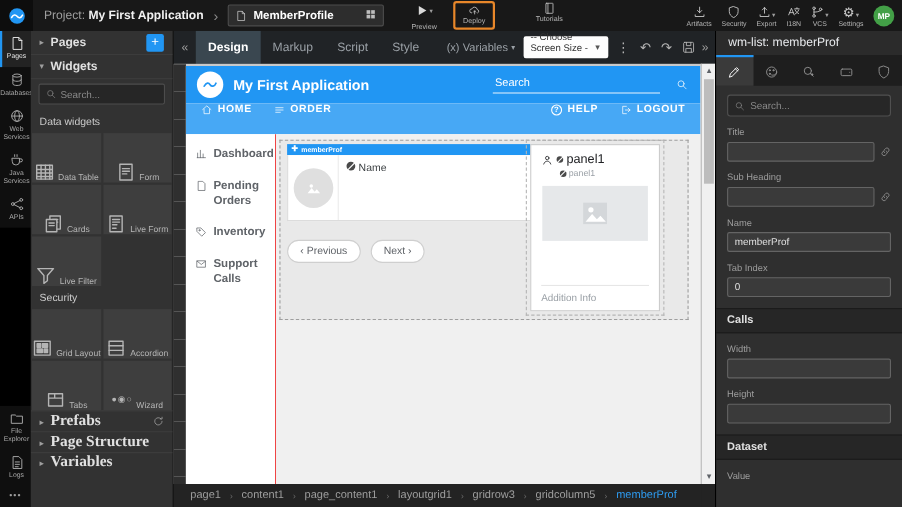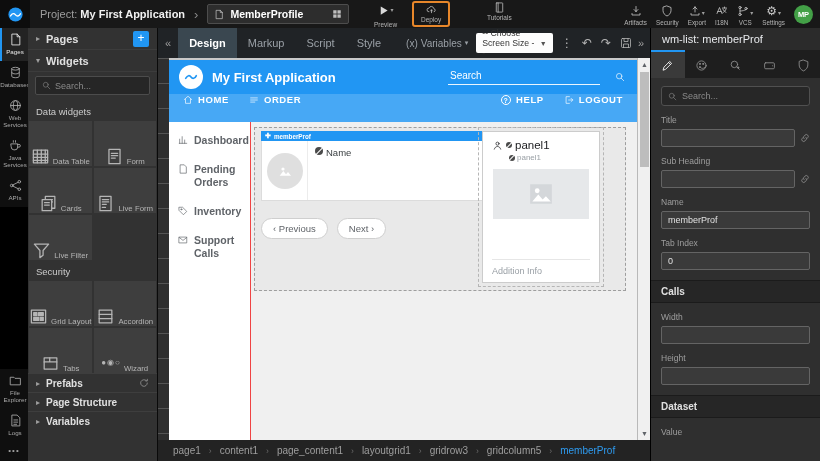--- a/index.html
+++ b/index.html
@@ -45,21 +45,21 @@
   .plus-btn { margin-left:auto; width:16px; height:16px; background:#2196f3; border-radius:2px; color:#fff; font-size:12px; line-height:15px; text-align:center; }
   .lp-search { margin:4px 7px 5px; height:19px; background:#262626; border:1px solid #4c4c4c; border-radius:2px; display:flex; align-items:center; gap:4px; padding:0 6px; color:#8a8a8a; }
   .lp-search input { background:transparent; border:none; outline:none; color:#bdbdbd; font-size:9px; width:100%; font-family:inherit; }
   .lp-search input::placeholder { color:#8a8a8a; }
   .lp-sec { padding:6px 8px 4px; font-size:9.5px; font-weight:normal; color:#cccccc; }
   .tiles { display:grid; grid-template-columns:1fr 1fr; gap:2px; padding:0 1px; }
   .tile { height:45px; background:#3e3e3e; display:flex; flex-direction:row; align-items:flex-end; justify-content:center; gap:3px; color:#b5b5b5; }
   .tile .t-lbl { font-size:7.8px; color:#b5b5b5; }
   .wiz-glyph { font-size:8px; letter-spacing:1px; line-height:20px; }
   .lp-fold { height:19px; display:flex; align-items:center; gap:6px; padding:0 8px; border-top:1px solid #3e3e3e; }
-  .lp-fold .lp-title { font-size:10px; }
+  .lp-fold .lp-title { font-size:14px;font-family:Liberation Serif, serif; }
   .refresh { margin-left:auto; color:#a9a9a9; }
 
   
   .center { position:absolute; left:158px; top:28px; width:492px; bottom:0; background:#232323; }
   .c-toolbar { position:absolute; top:0; left:0; right:0; height:30px; background:#202326; display:flex; align-items:center; }
   .collapse-l { color:#9e9e9e; font-size:11px; padding:0 7px; }
   .c-tab { padding:0 11px; height:30px; line-height:30px; font-size:11px; color:#9aa0a6; }
   .c-tab.active { background:#3a4750; color:#fff; font-weight:bold; }
   .vars { margin-left:14px; display:flex; align-items:center; gap:3px; color:#9aa0a6; font-size:10px; }
   .scr-select { margin-left:8px; background:#fdfdfd; border-radius:2px; height:20px; display:flex; align-items:center; gap:5px; padding:0 6px; color:#333; font-size:8.7px; }

